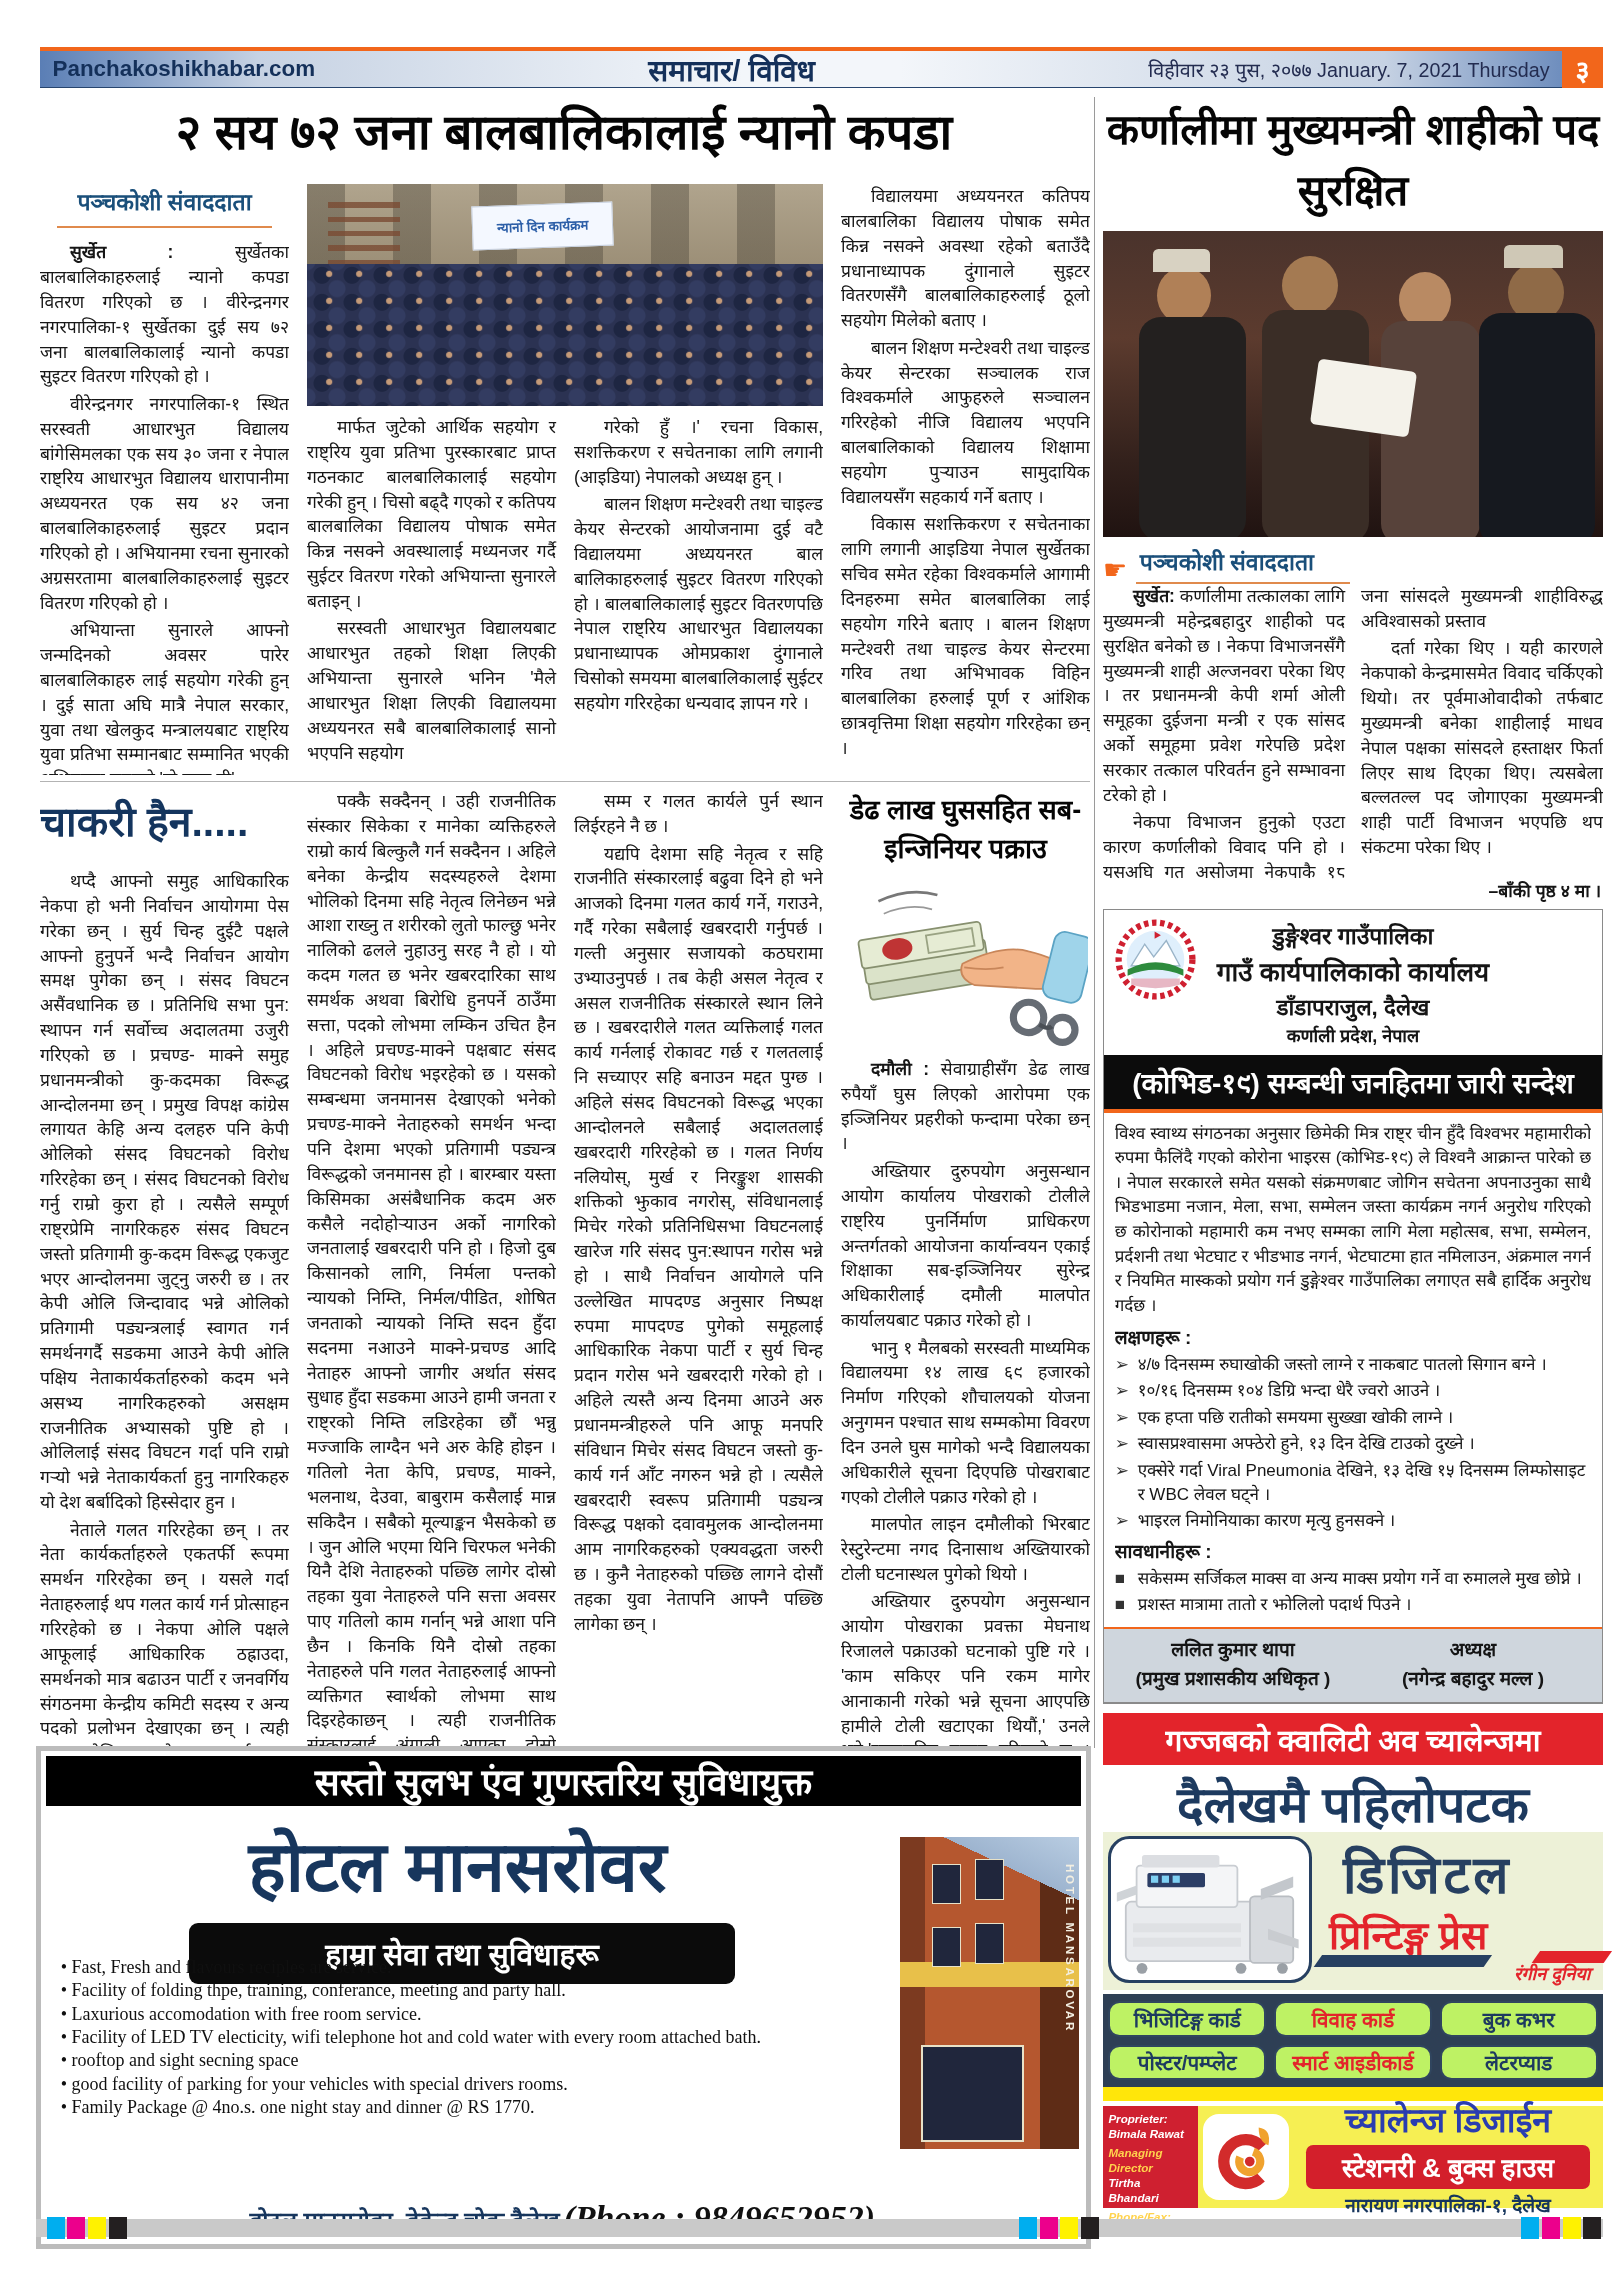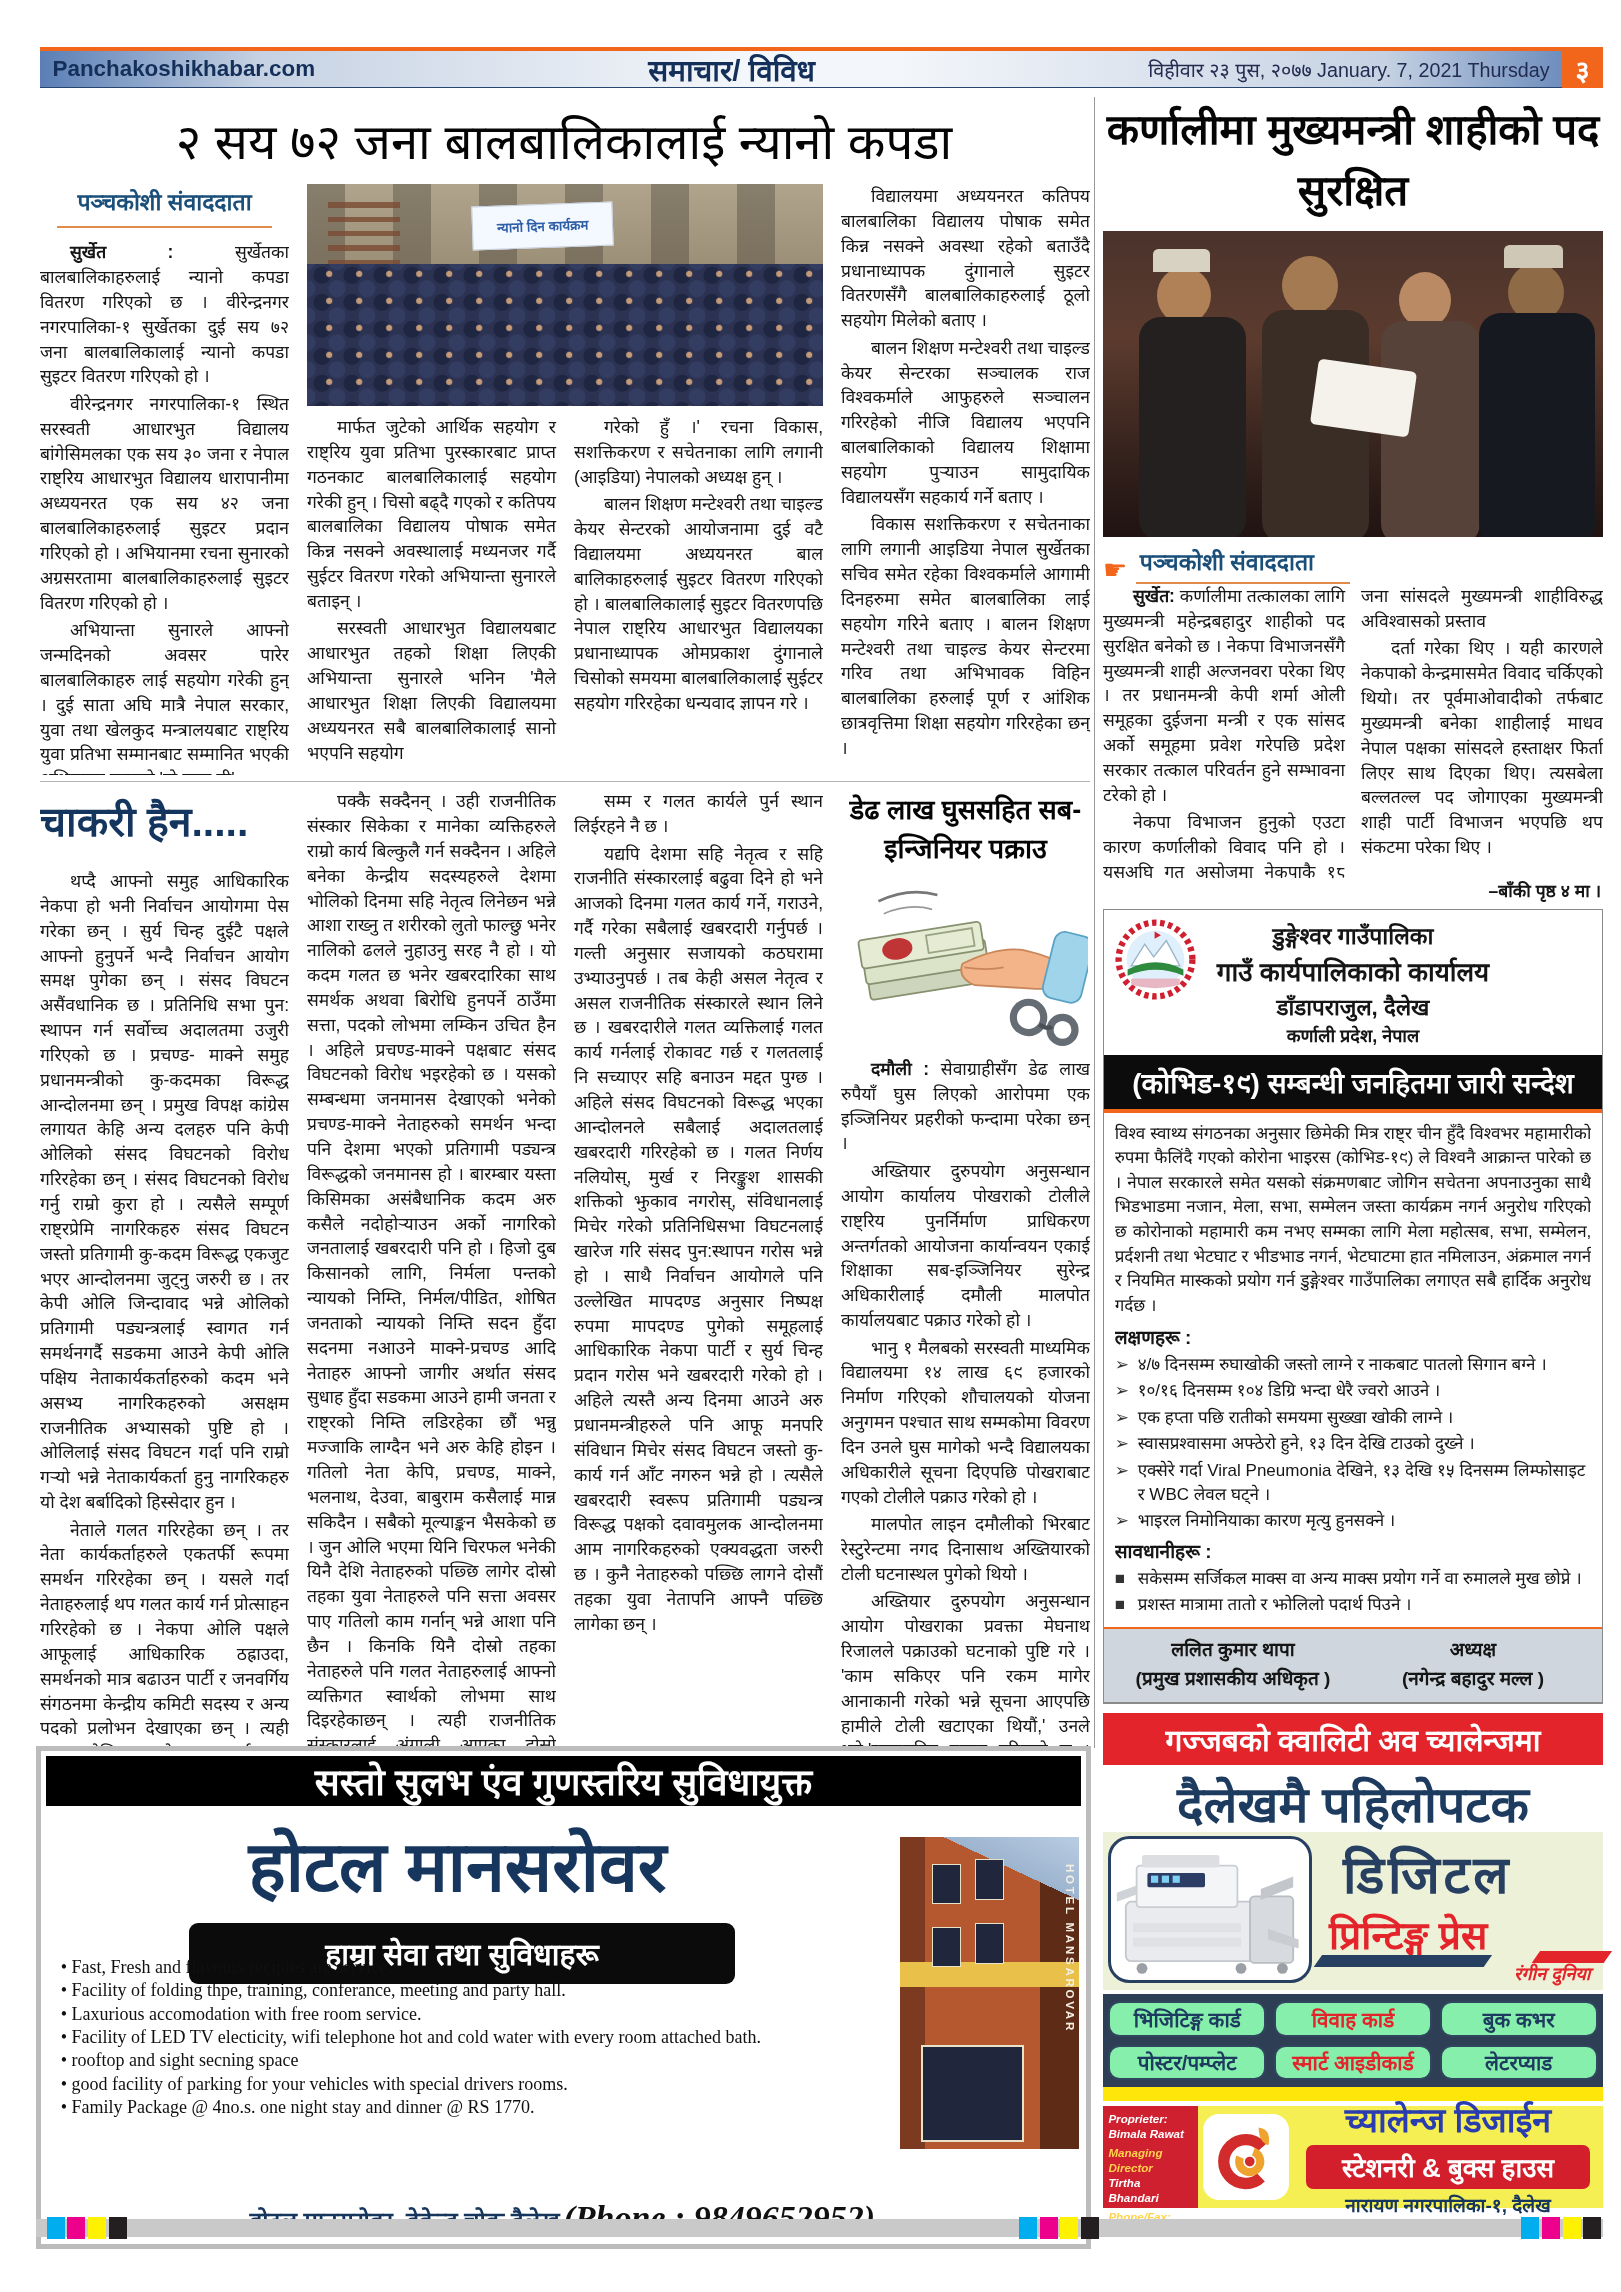--- a/index.html
+++ b/index.html
@@ -7,21 +7,21 @@
   .abs{position:absolute;}
   
   .header{left:40px;top:47px;width:1563px;height:41px;border-top:4.5px solid #f2661b;border-bottom:1.8px solid #27456e;
     background:linear-gradient(90deg,#5a7eb5 0%,#c6d2e3 14%,#f3f6fa 45%,#f3f6fa 55%,#c6d2e3 86%,#5a7eb5 100%);
     display:flex;align-items:center;box-sizing:border-box;}
   .hdr-site{font-size:22.4px;font-weight:bold;color:#14305a;margin-left:12.5px;}
   .hdr-section{flex:1;text-align:center;font-size:29.6px;font-weight:bold;color:#14305a;}
   .hdr-date{font-size:19.7px;color:#232c50;margin-right:12.5px;}
   .hdr-pagenum{width:41px;height:37px;background:#f2661b;color:#fff;font-size:27px;font-weight:bold;display:flex;align-items:center;justify-content:center;}
   
-  .main-headline{left:40px;top:107px;width:1048px;text-align:center;font-size:49px;font-weight:normal;color:#050505;}
+  .main-headline{left:40px;top:97px;width:1048px;text-align:center;font-size:49px;font-weight:bold;color:#050505;}
   .right-headline{left:1103px;top:100px;width:500px;text-align:center;font-size:42px;font-weight:bold;color:#050505;line-height:1.45;}
   .v-divider{left:1094px;top:97px;width:0.9px;height:1651px;background:#9a9a9a;}
   
   .bt{font-size:17.5px;line-height:1.42;text-align:justify;color:#161616;}
   .para{text-indent:30px;margin:0 0 2.7px 0;}
   .dl{font-weight:bold;}
   .byline{width:86%;margin:1.8px auto 12.5px auto;text-align:center;font-size:23px;font-weight:bold;color:#1a4f7a;border-bottom:2.7px solid #e08a4c;padding-bottom:7.2px;}
   .byline2{left:1103px;top:545px;width:500px;display:flex;align-items:flex-end;gap:9px;}
   .byline2 .hand{color:#f2661b;font-size:27px;line-height:1;}
   .byline2 .bl-text{font-size:23px;font-weight:bold;color:#1a4f7a;border-bottom:2.7px solid #e08a4c;padding:0 36px 5.4px 3.6px;}
@@ -74,21 +74,21 @@
   .red-banner{left:1103px;top:1713px;width:500px;height:52px;background:#e3242b;color:#fff;font-size:30px;font-weight:bold;display:flex;align-items:center;justify-content:center;}
   .first-time{left:1103px;top:1769px;width:500px;text-align:center;font-size:50px;font-weight:800;color:#1d3a5f;}
   .green-panel{left:1103px;top:1832px;width:500px;height:158px;background:#edf1d7;}
   .printer-frame{position:absolute;left:5.4px;top:3.6px;width:204px;height:147px;background:#fff;border:3.6px solid #274061;border-radius:21.5px;box-sizing:border-box;padding:3.6px;}
   .digital{position:absolute;left:240px;top:5.4px;font-size:52px;font-weight:800;color:#274061;letter-spacing:3.6px;}
   .press-red{position:absolute;left:226px;top:75px;font-size:39px;font-weight:800;color:#e3242b;}
   .swoosh-navy{position:absolute;left:215px;bottom:23px;width:170px;height:11.6px;background:#274061;transform:skewX(-35deg);}
   .swoosh-red{position:absolute;right:-5.4px;bottom:27px;width:72px;height:11.6px;background:#e3242b;transform:skewX(-35deg);}
   .tagline{position:absolute;right:12.5px;bottom:5.4px;color:#e3242b;font-weight:bold;font-size:18px;font-style:italic;}
   .navy-panel{left:1103px;top:1994px;width:500px;height:93px;background:#2e3f55;display:grid;grid-template-columns:1fr 1fr 1fr;grid-template-rows:1fr 1fr;gap:8px;padding:7.2px 5.4px;box-sizing:border-box;}
-  .pbtn{background:#86efac;border:2.7px solid #30455e;border-radius:11.6px;display:flex;align-items:center;justify-content:center;font-size:20.6px;font-weight:800;color:#1d3a5f;}
+  .pbtn{background:#bef264;border:2.7px solid #30455e;border-radius:11.6px;display:flex;align-items:center;justify-content:center;font-size:20.6px;font-weight:800;color:#1d3a5f;}
   .pbtn.red{color:#e3242b;}
   .yellow-strip{left:1103px;top:2087px;width:500px;height:14.3px;background:#ffe60a;}
   .brand-row{left:1103px;top:2106px;width:500px;height:102px;display:flex;}
   .prop-block{width:95px;background:#cf2030;color:#fff;font-style:italic;font-size:11.6px;line-height:1.3;padding:5.4px 5.4px;box-sizing:border-box;font-weight:bold;}
   .prop-block .yl{color:#ffd34d;}
   .brand-yellow{flex:1;background:#f6ef53;display:flex;align-items:center;padding:5.4px;box-sizing:border-box;}
   .cd-logo{width:86px;height:86px;background:#fff;border-radius:16px;flex:0 0 86px;margin-right:9px;display:flex;align-items:center;justify-content:center;}
   .brand-texts{flex:1;text-align:center;}
   .brand-name{font-size:34px;font-weight:800;color:#2a3db0;}
   .stationery-bar{background:#d31f2b;color:#fff;border-radius:7.2px;font-size:26px;font-weight:800;padding:3.6px 5.4px;margin:3.6px 7.2px;}

